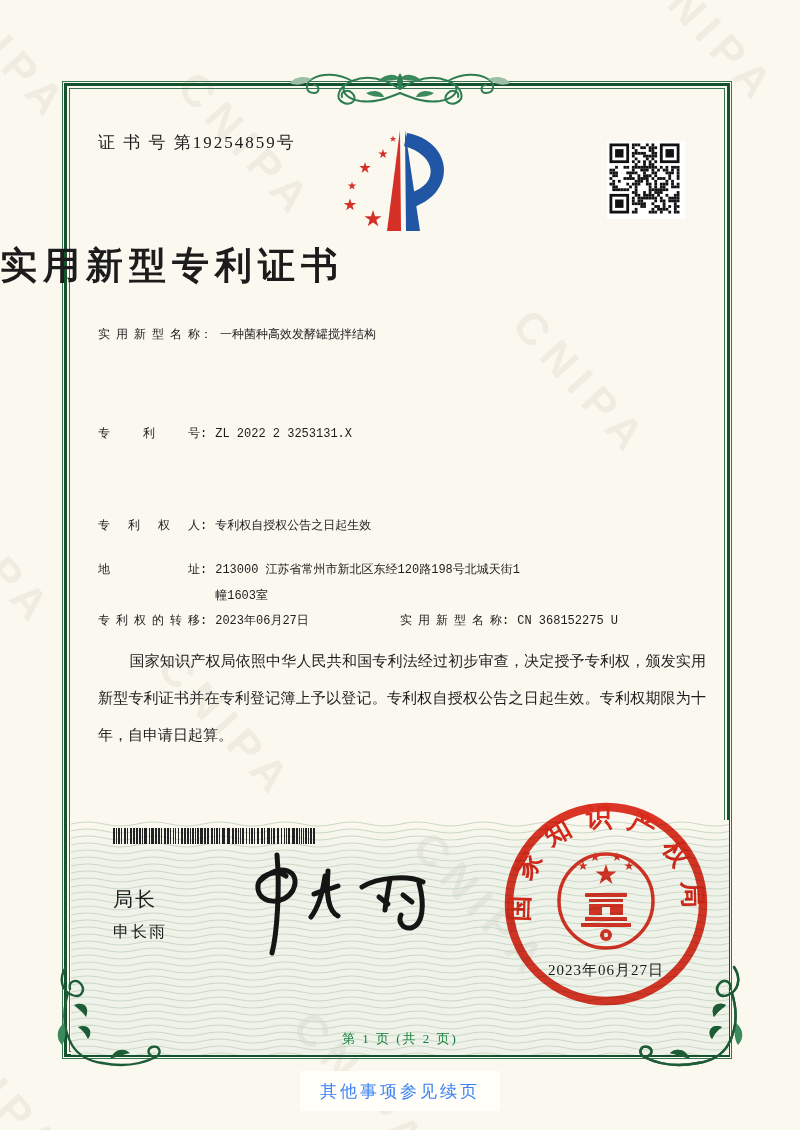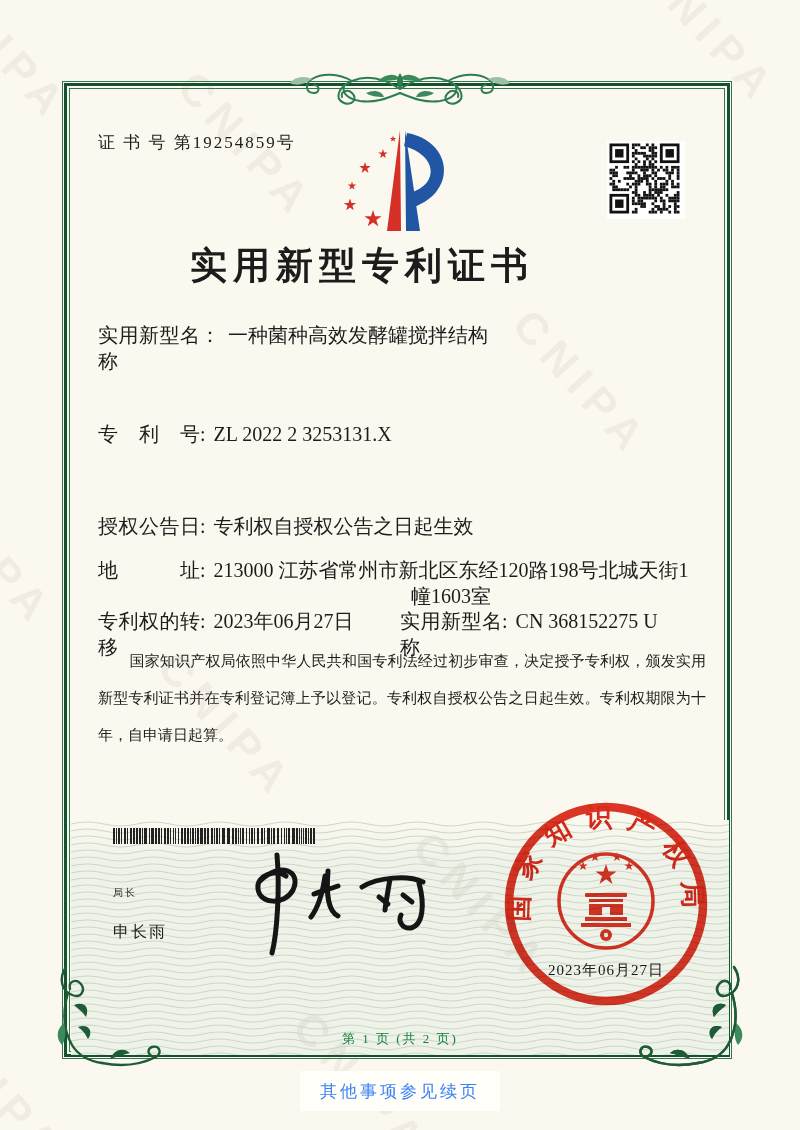--- a/index.html
+++ b/index.html
@@ -15,33 +15,33 @@
   .frame{position:absolute;left:62px;top:81px;width:668px;height:976px;border:1px solid #357450;z-index:1;}
   .frame-mid{position:absolute;inset:1px;border:3px solid #14532d;}
   .frame-in{position:absolute;inset:2px;border:1px solid #357450;}
 
   
   .pattern{position:absolute;left:71px;top:820px;width:658px;height:235px;background:#eef2e9;z-index:1;}
   .pattern-fade{position:absolute;left:71px;top:820px;width:658px;height:42px;z-index:1;
       background:linear-gradient(#fbf8ef,rgba(251,248,239,0));}
 
   .certno{position:absolute;left:98px;top:131px;font-size:17px;letter-spacing:2px;z-index:3;}
-  .title{position:absolute;left:0;top:241px;width:724px;text-align:center;font-size:37px;
+  .title{position:absolute;left:0;top:241px;width:724px;font-size:37px;
          font-weight:bold;letter-spacing:6px;z-index:3;}
 
-  .row{position:absolute;left:98px;z-index:3;font-size:20px;line-height:26px;}
+  .row{position:absolute;left:98px;z-index:3;font-size:12px;line-height:26px;font-family:Liberation Mono, monospace;}
   .f-label{display:inline-block;width:102px;text-align:justify;text-align-last:justify;vertical-align:top;}
   .f-colon{display:inline-block;margin-right:8px;vertical-align:top;}
   .f-value{display:inline-block;vertical-align:top;max-width:480px;}
-  .addr-lines div{line-height:26px;text-align:center;}
+  .addr-lines div{line-height:26px;}
 
   .paras{position:absolute;left:98px;top:643px;width:608px;z-index:3;}
   .paras p{margin:0;font-size:15px;line-height:37px;text-indent:2.1em;text-align:justify;}
 
-  .sig-title{position:absolute;left:113px;top:886px;font-size:10px;letter-spacing:2px;z-index:3;
+  .sig-title{position:absolute;left:113px;top:886px;font-size:20px;letter-spacing:2px;z-index:3;
              font-family:Liberation Serif, serif;}
   .sig-name{position:absolute;left:113px;top:922px;font-size:16px;letter-spacing:2px;z-index:3;
             font-family:Liberation Serif, serif;}
 
   .pageinfo{position:absolute;left:71px;top:1030px;width:658px;text-align:center;font-size:13px;
             letter-spacing:2px;color:#15803d;z-index:3;}
   .note-box{position:absolute;left:300px;top:1071px;width:200px;height:40px;background:#fffef8;
             z-index:3;display:flex;align-items:center;justify-content:center;}
   .note-box span{font-size:17px;letter-spacing:3px;color:#3b82f6;}
 
@@ -418,21 +418,21 @@
 
   <div class="title">实用新型专利证书</div>
 
   <div class="row" style="top:322px">
     <span class="f-label">实用新型名称</span><span class="f-colon">：</span><span class="f-value">一种菌种高效发酵罐搅拌结构</span>
   </div>
   <div class="row" style="top:421px">
     <span class="f-label">专利号</span><span class="f-colon">:</span><span class="f-value">ZL 2022 2 3253131.X</span>
   </div>
   <div class="row" style="top:513px">
-    <span class="f-label">授权公告日</span><span class="f-colon">:</span><span class="f-value">专利权自授权公告之日起生效</span>
+    <span class="f-label">专利权人</span><span class="f-colon">:</span><span class="f-value">专利权自授权公告之日起生效</span>
   </div>
   <div class="row" style="top:557px">
     <span class="f-label">地址</span><span class="f-colon">:</span><span class="f-value addr-lines"><div>213000 江苏省常州市新北区东经120路198号北城天街1</div><div>幢1603室</div></span>
   </div>
   <div class="row" style="top:608px">
     <span class="f-label">专利权的转移</span><span class="f-colon">:</span><span class="f-value">2023年06月27日</span>
   </div>
   <div class="row" style="top:608px;left:400px">
     <span class="f-label">实用新型名称</span><span class="f-colon">:</span><span class="f-value">CN 368152275 U</span>
   </div>

